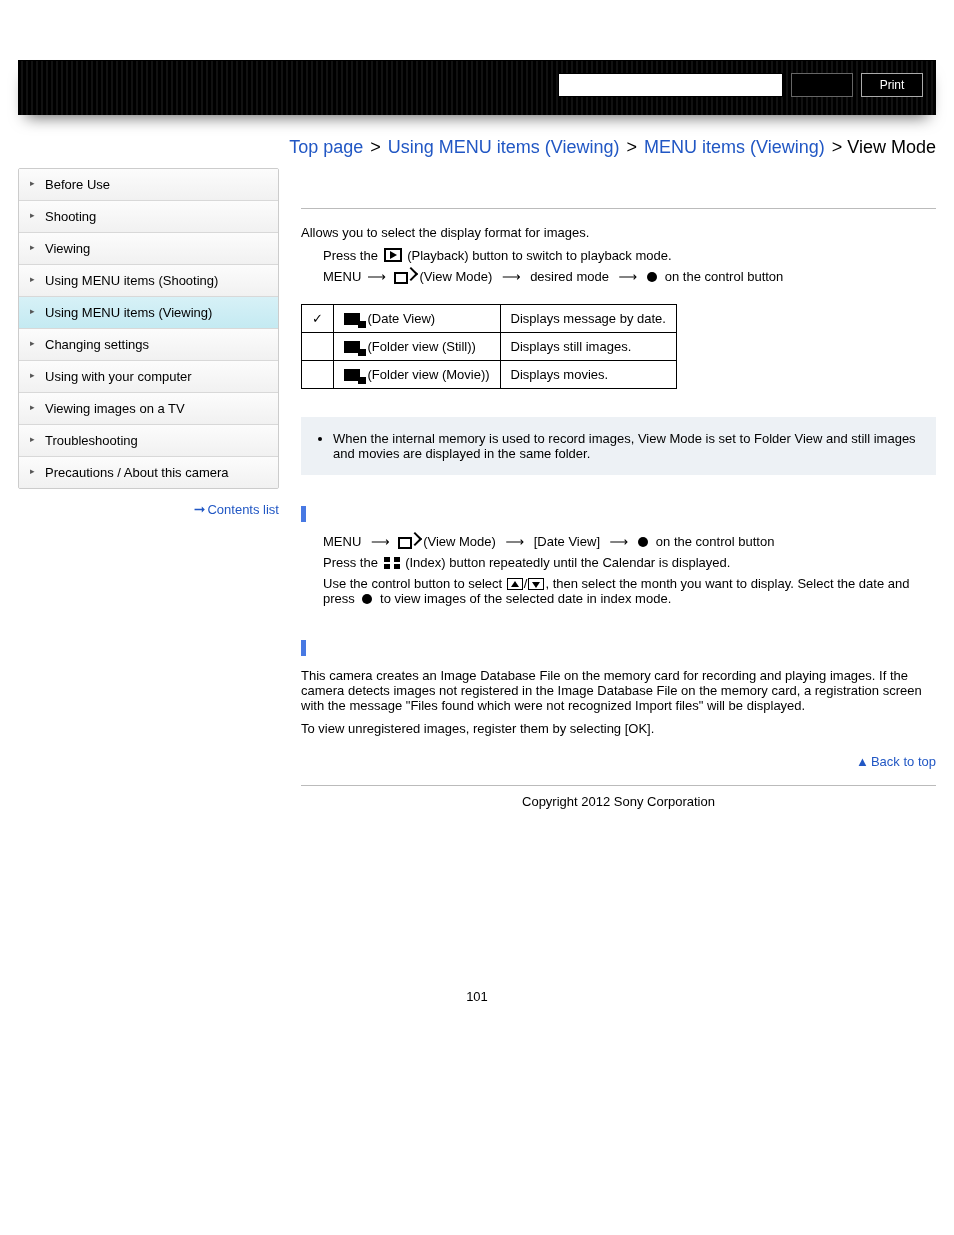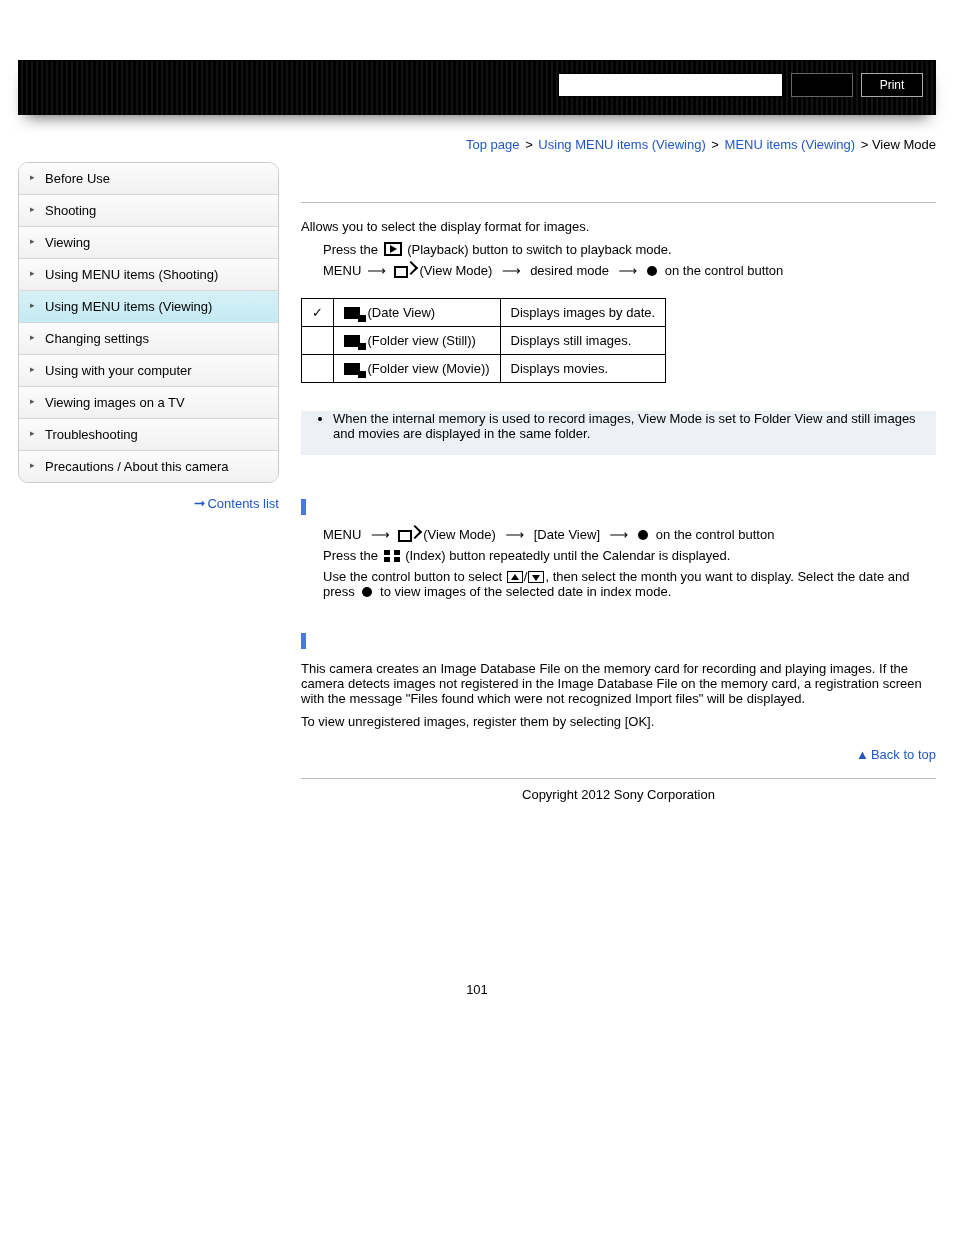--- a/index.html
+++ b/index.html
@@ -12,28 +12,28 @@
   .band { height:55px; margin-top:60px; position:relative;
           background: repeating-linear-gradient(90deg,#000 0 3px,#111 3px 5px);
           border-top:1px solid #000;
           box-shadow: 0 10px 16px -8px rgba(0,0,0,0.6);
         }
   .band-inner { position:absolute; right:13px; top:12px; display:flex; gap:8px; align-items:center; }
   .search-box { width:225px; height:24px; border:1px solid #000; background:#fff; font-size:12px; padding:0 4px; }
   .go-btn { width:62px; height:24px; background:#000; border:1px solid #666; }
   .print-btn { width:62px; height:24px; background:#000; color:#fff; border:1px solid #aaa; font-size:12px; cursor:pointer; }
 
-  .crumbs { text-align:right; font-size:13px; margin:22px 0 10px 0; color:#000; }
+  .crumbs { text-align:right; font-size:18px; margin:22px 0 10px 0; color:#000; }
   .crumbs a { margin:0 2px; }
 
   .layout { display:flex; gap:22px; }
 
   
   .sidebar { width:261px; flex:0 0 261px; }
-  .nav { border:1px solid #ccc; border-top:1px solid #ccc; background:linear-gradient(#fff,#f3f3f3); border-radius:10px; overflow:hidden; }
+  .nav { border:1px solid #ccc; border-top:1px solid #ccc; background:linear-gradient(#fff,#f3f3f3); border-radius:2px; overflow:hidden; }
   .nav-item { display:block; padding:8px 10px 8px 26px; position:relative; border-top:1px solid #d8d8d8; font-size:13px; color:#000; background:linear-gradient(#fcfcfc,#f1f1f1); }
   .nav-item:first-child { border-top:none; }
   .nav-item:before { content:"\25B8"; position:absolute; left:11px; top:9px; font-size:9px; color:#555; }
   .nav-item.active { background:linear-gradient(#d7f1f7,#c4eaf2); }
   .contents-link { text-align:right; margin-top:12px; font-size:13px; }
   .contents-link .arrow { color:#2157c4; font-size:14px; margin-right:2px; }
 
   
   .main { flex:1; padding-top:40px; }
   hr.sep { border:none; border-top:1px solid #bbb; margin:0 0 16px 0; }
@@ -53,21 +53,21 @@
   .vm-glyph:before { content:""; position:absolute; left:0; top:3px; width:10px; height:8px; border:2px solid #000; }
   .vm-glyph:after { content:""; position:absolute; right:-2px; top:0; width:8px; height:8px; border:2px solid #000; border-left:none; border-bottom:none; transform:rotate(45deg); }
   .dot { display:inline-block; width:10px; height:10px; background:#000; border-radius:50%; vertical-align:-1px; margin:0 4px; }
 
   table.modes { border-collapse:collapse; margin:14px 0 28px 0; }
   table.modes td { border:1px solid #000; padding:6px 10px; font-size:13px; vertical-align:middle; }
   .check-cell { width:26px; text-align:center; font-size:18px; }
   .fi { display:inline-block; width:16px; height:12px; background:#000; vertical-align:-2px; margin-right:4px; position:relative; }
   .fi:after { content:""; position:absolute; right:-6px; bottom:-3px; width:8px; height:7px; background:#000; }
 
-  .note-box { background:#edf1f5; padding:0 18px 14px 6px; margin-bottom:44px; }
+  .note-box { background:#edf1f5; padding:14px 18px 14px 6px; margin-bottom:31px; }
   .note-box ul { margin:0; padding-left:26px; }
   .note-box li { margin:0; }
 
   h4.bar { margin:0 0 12px 0; font-weight:normal; padding-left:10px; position:relative; font-size:13px; min-height:16px; }
   h4.bar:before { content:""; position:absolute; left:0; top:0; width:5px; height:16px; background:#4879e3; }
 
   .sec-steps { margin:0 0 10px 22px; padding:0; }
   .sec-steps li { list-style:none; margin-bottom:6px; }
   .grid-icon { display:inline-block; width:16px; height:12px; vertical-align:-2px; position:relative; margin:0 2px; }
   .grid-icon span { position:absolute; background:#000; width:6px; height:5px; }
@@ -141,21 +141,21 @@
       <li>
         <span>MENU</span><span class="rarr">⟶</span><span class="vm-glyph"></span><span> (View Mode) </span><span class="rarr">⟶</span><span> desired mode </span><span class="rarr">⟶</span><span class="dot"></span><span> on the control button</span>
       </li>
     </ol>
 
     <table class="modes">
       <tbody>
             <tr>
         <td class="check-cell">✓</td>
         <td><span class="fi"></span><span> (Date View)</span></td>
-        <td>Displays images by date.</td>
+        <td>Displays message by date.</td>
       </tr>
       <tr>
         <td></td>
         <td><span class="fi"></span><span> (Folder view (Still))</span></td>
         <td>Displays still images.</td>
       </tr>
       <tr>
         <td></td>
         <td><span class="fi"></span><span> (Folder view (Movie))</span></td>
         <td>Displays movies.</td>

